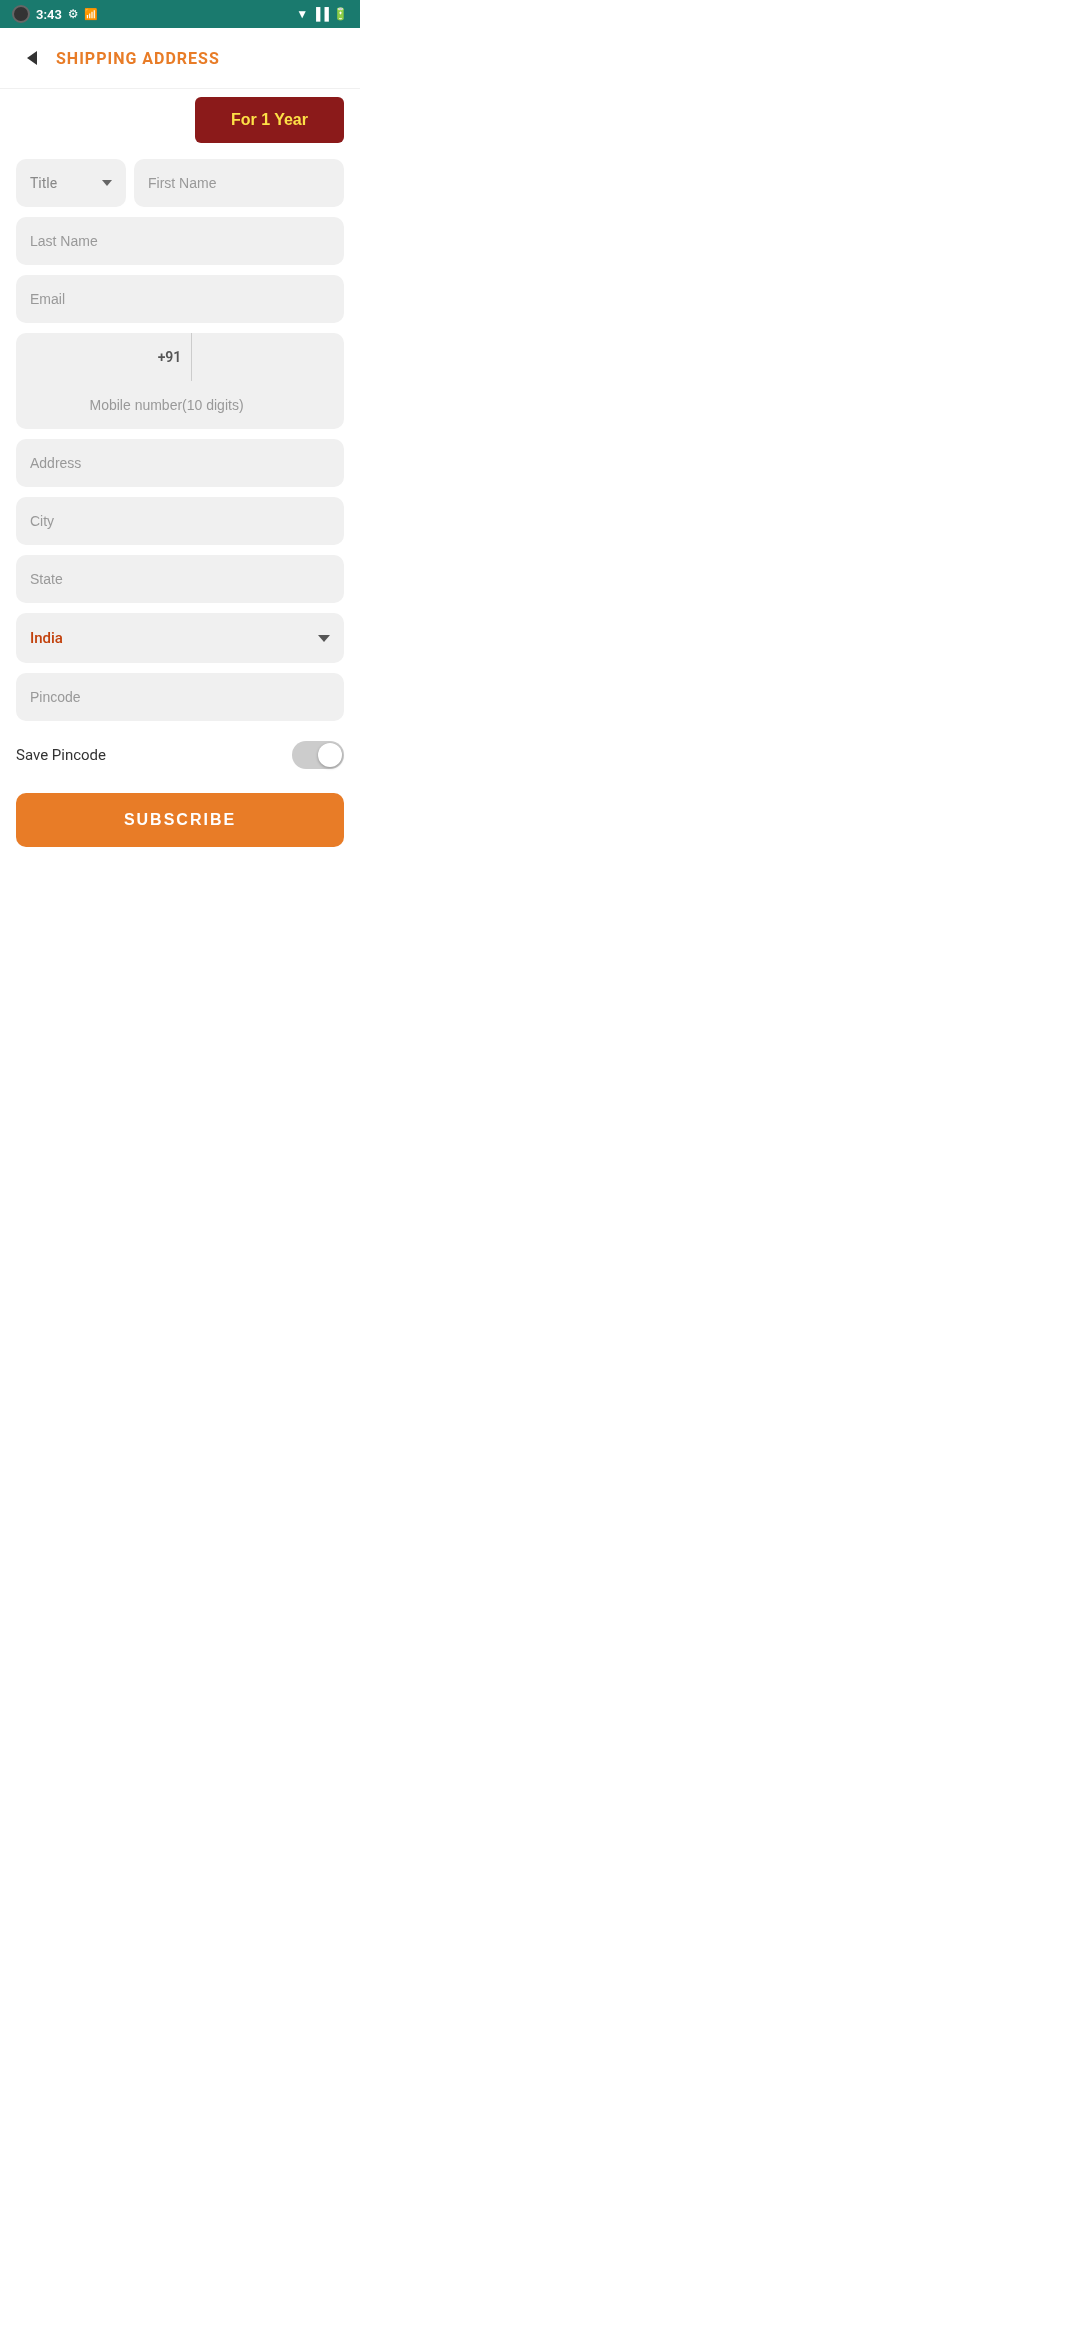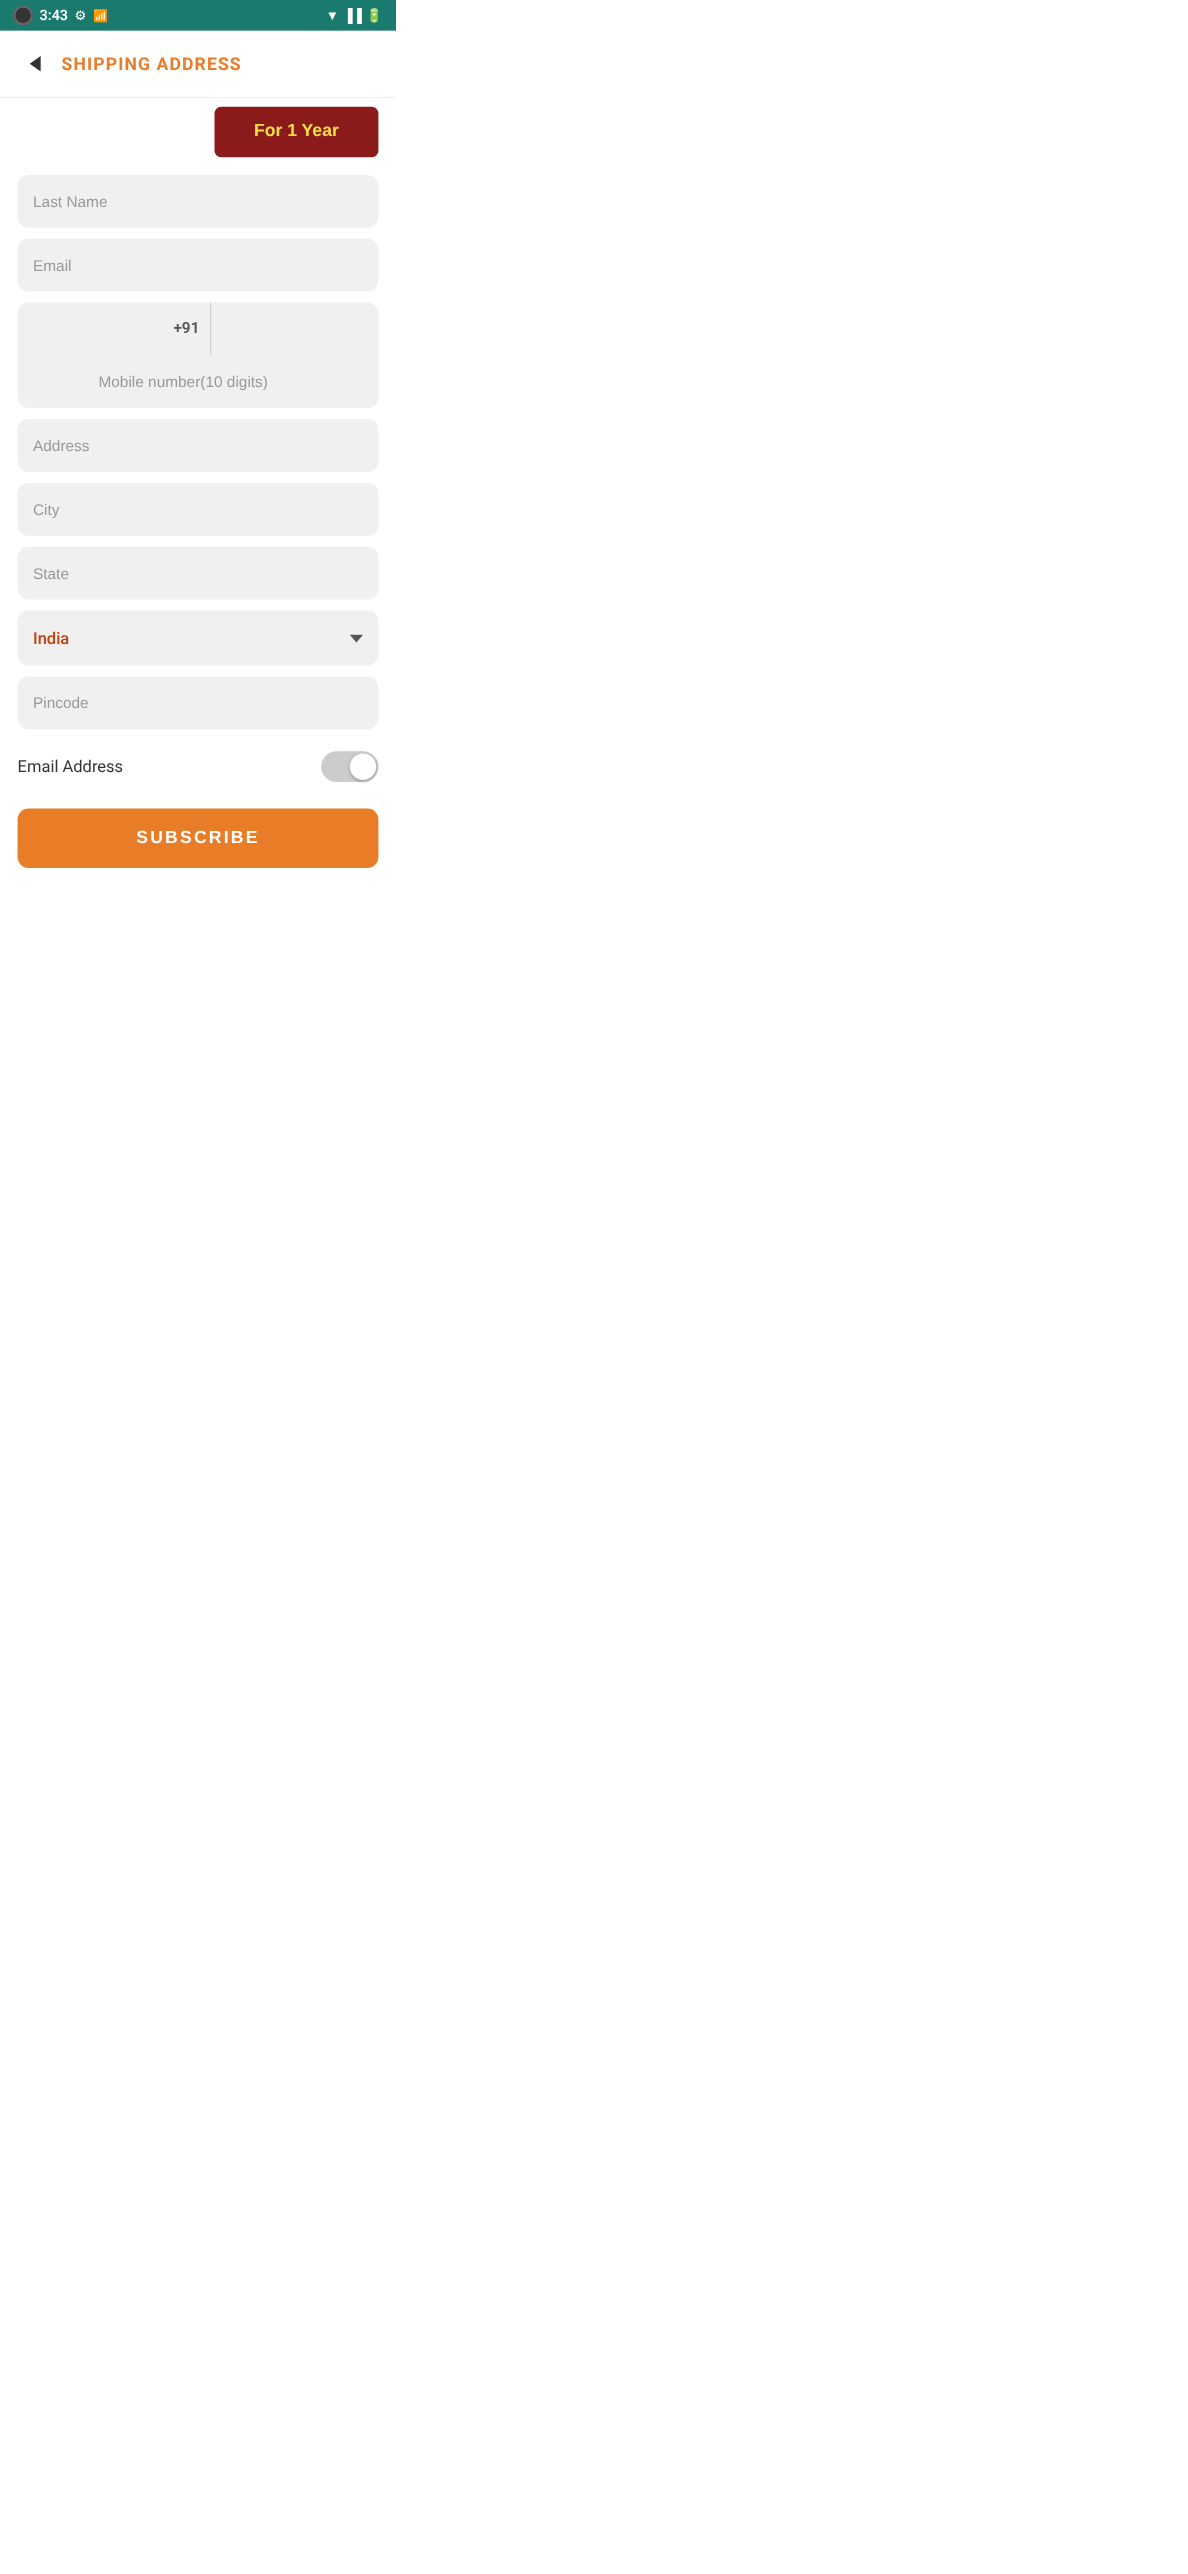--- a/index.html
+++ b/index.html
@@ -306,20 +306,27 @@
 </div>
 
 
 <div class="banner-area">
   <button class="for-year-btn">For 1 Year</button>
 </div>
 
 
 <div class="form-container">
 
+  <div class="input-row">
+    <div class="title-select-wrapper">
+      <span class="title-select-label">Title</span>
+      <div class="chevron-down"></div>
+    </div>
+    <input class="input-field first-name-field" type="text" placeholder="First Name" style="">
+  </div>
 
   <input class="input-field" type="text" placeholder="Last Name" style="">
 
   <input class="input-field" type="email" placeholder="Email" style="">
 
   <div class="mobile-row">
     <span class="mobile-prefix">+91</span>
     <input class="mobile-input" type="tel" placeholder="Mobile number(10 digits)" style="">
   </div>
 
@@ -333,21 +340,21 @@
     <span class="country-label">India</span>
     <div class="chevron-down-dark"></div>
   </div>
 
   <input class="input-field" type="text" placeholder="Pincode" style="">
 
 </div>
 
 
 <div class="save-address-row">
-  <span class="save-address-label">Email Address</span>
+  <span class="save-address-label">Save Pincode</span>
   <div class="toggle">
     <div class="toggle-knob"></div>
   </div>
 </div>
 
 
 <button class="subscribe-btn">SUBSCRIBE</button>
 
 
 

